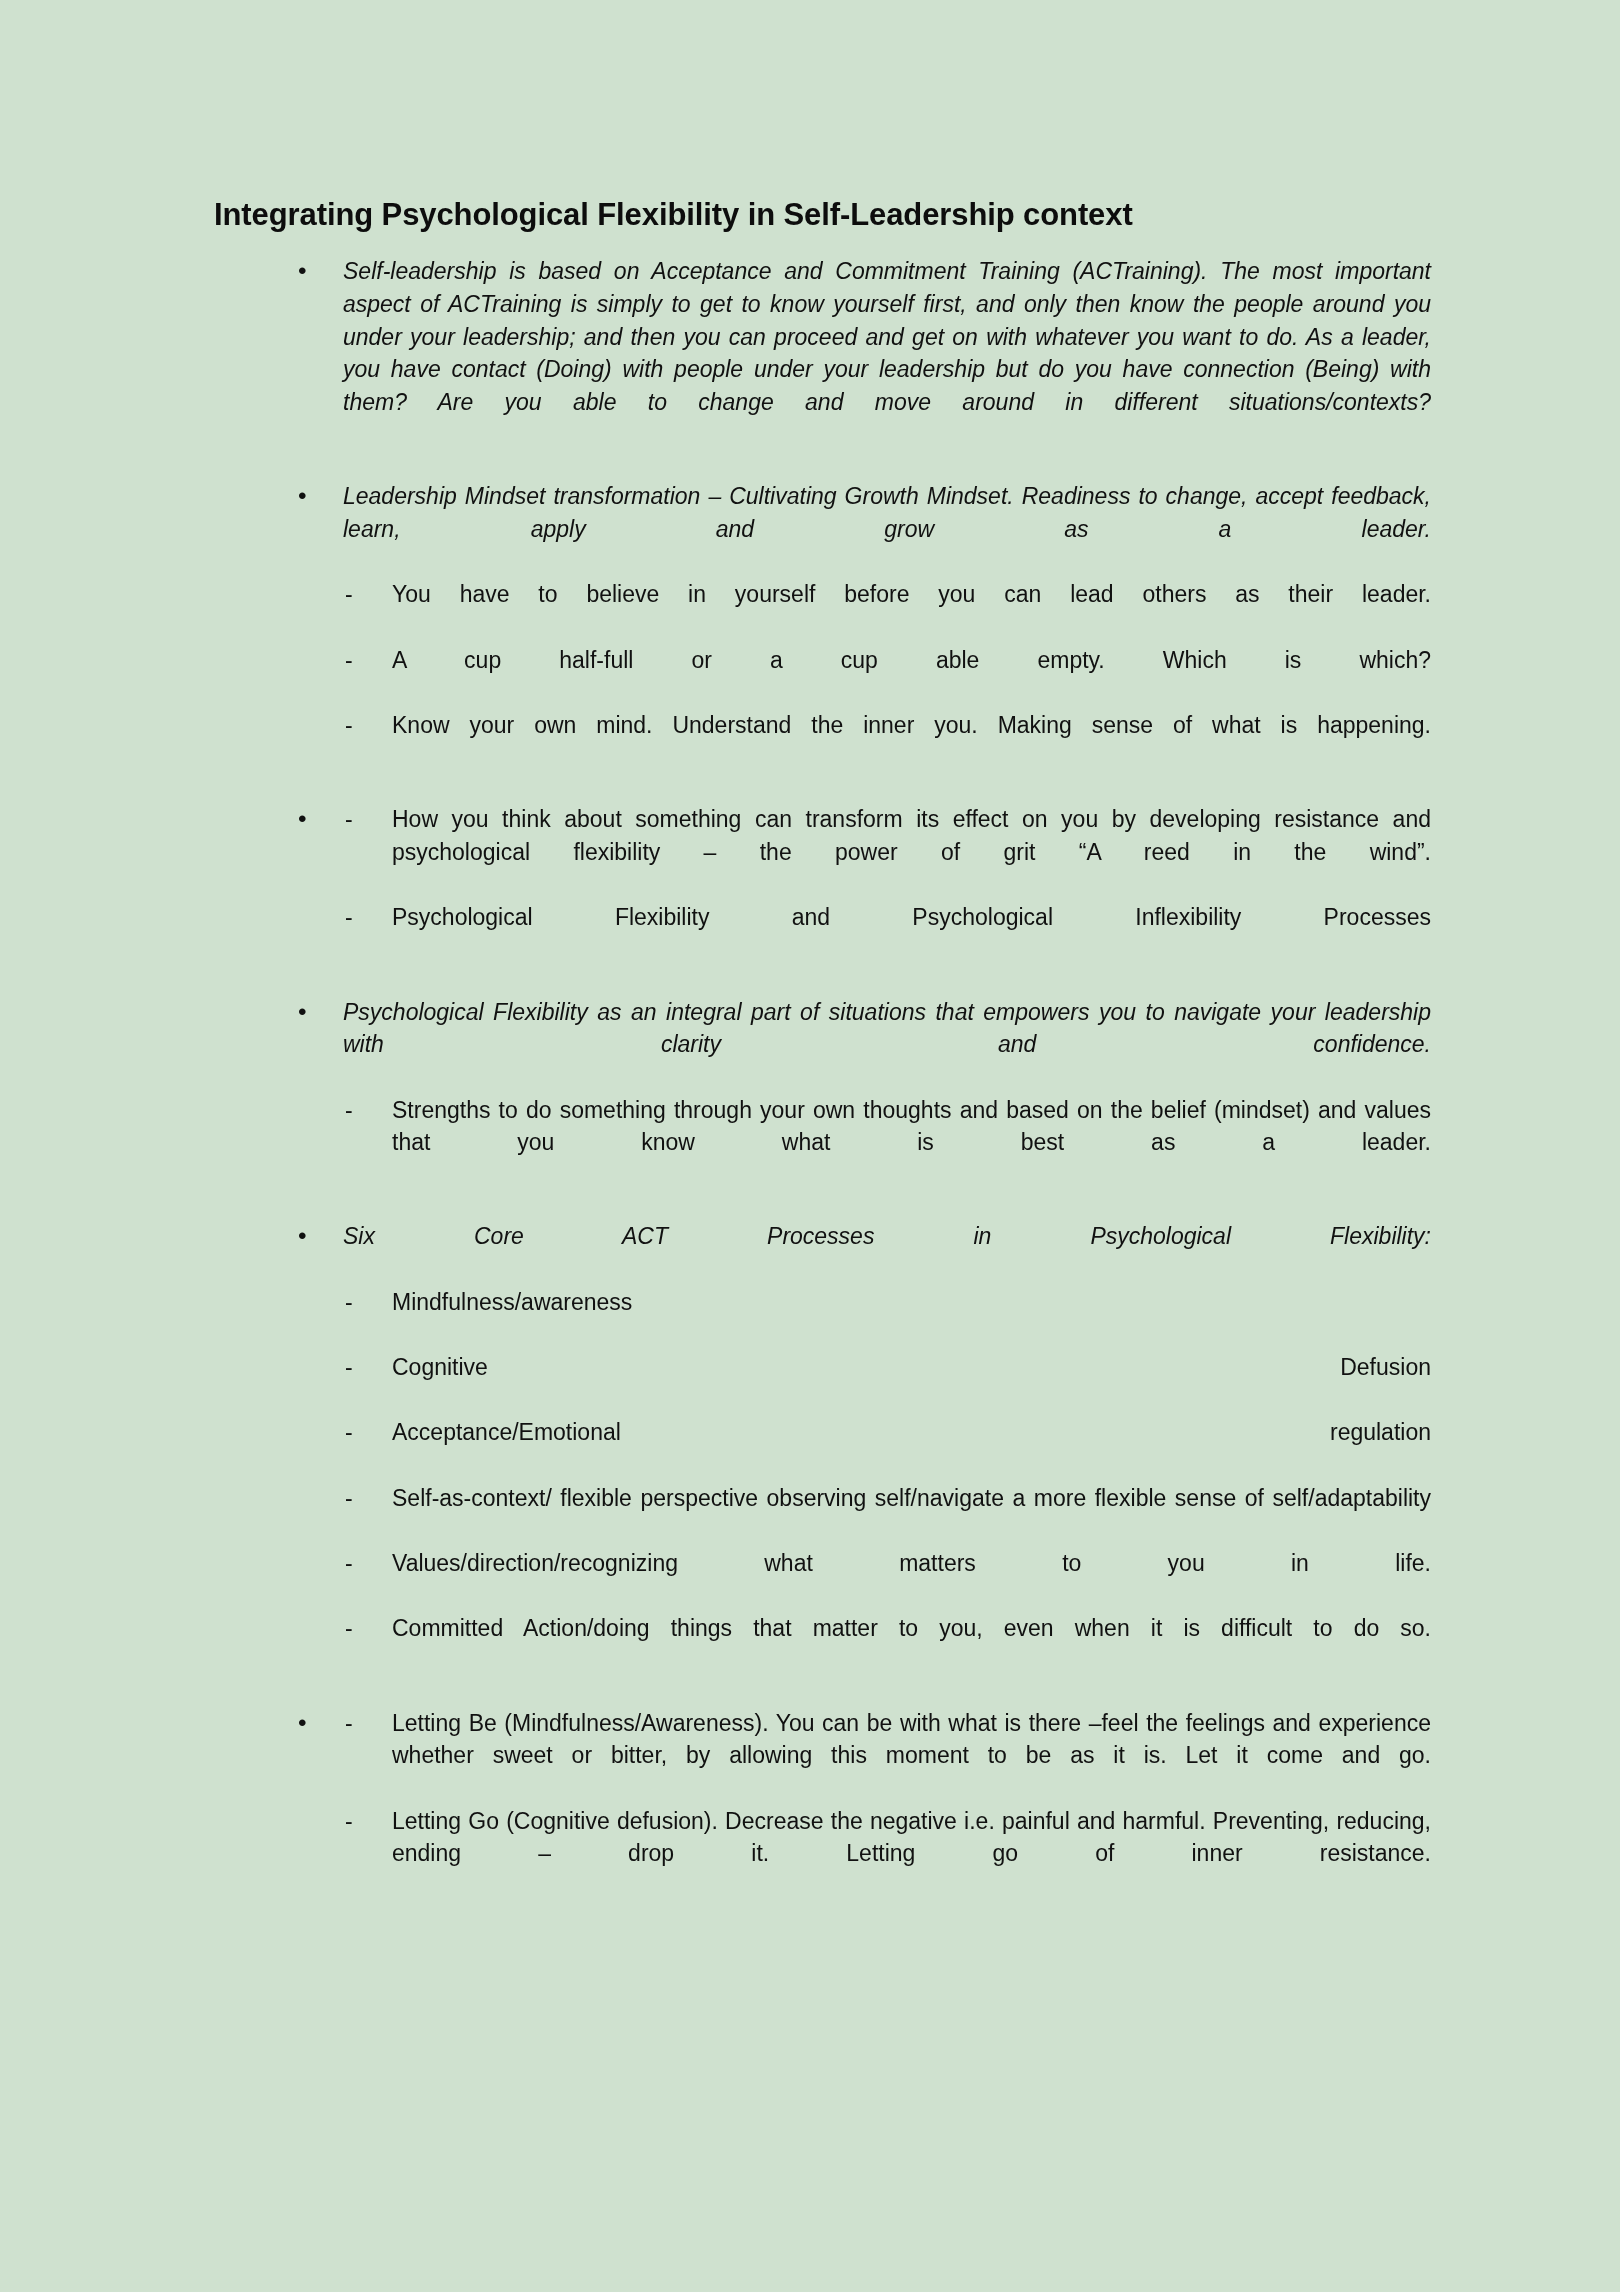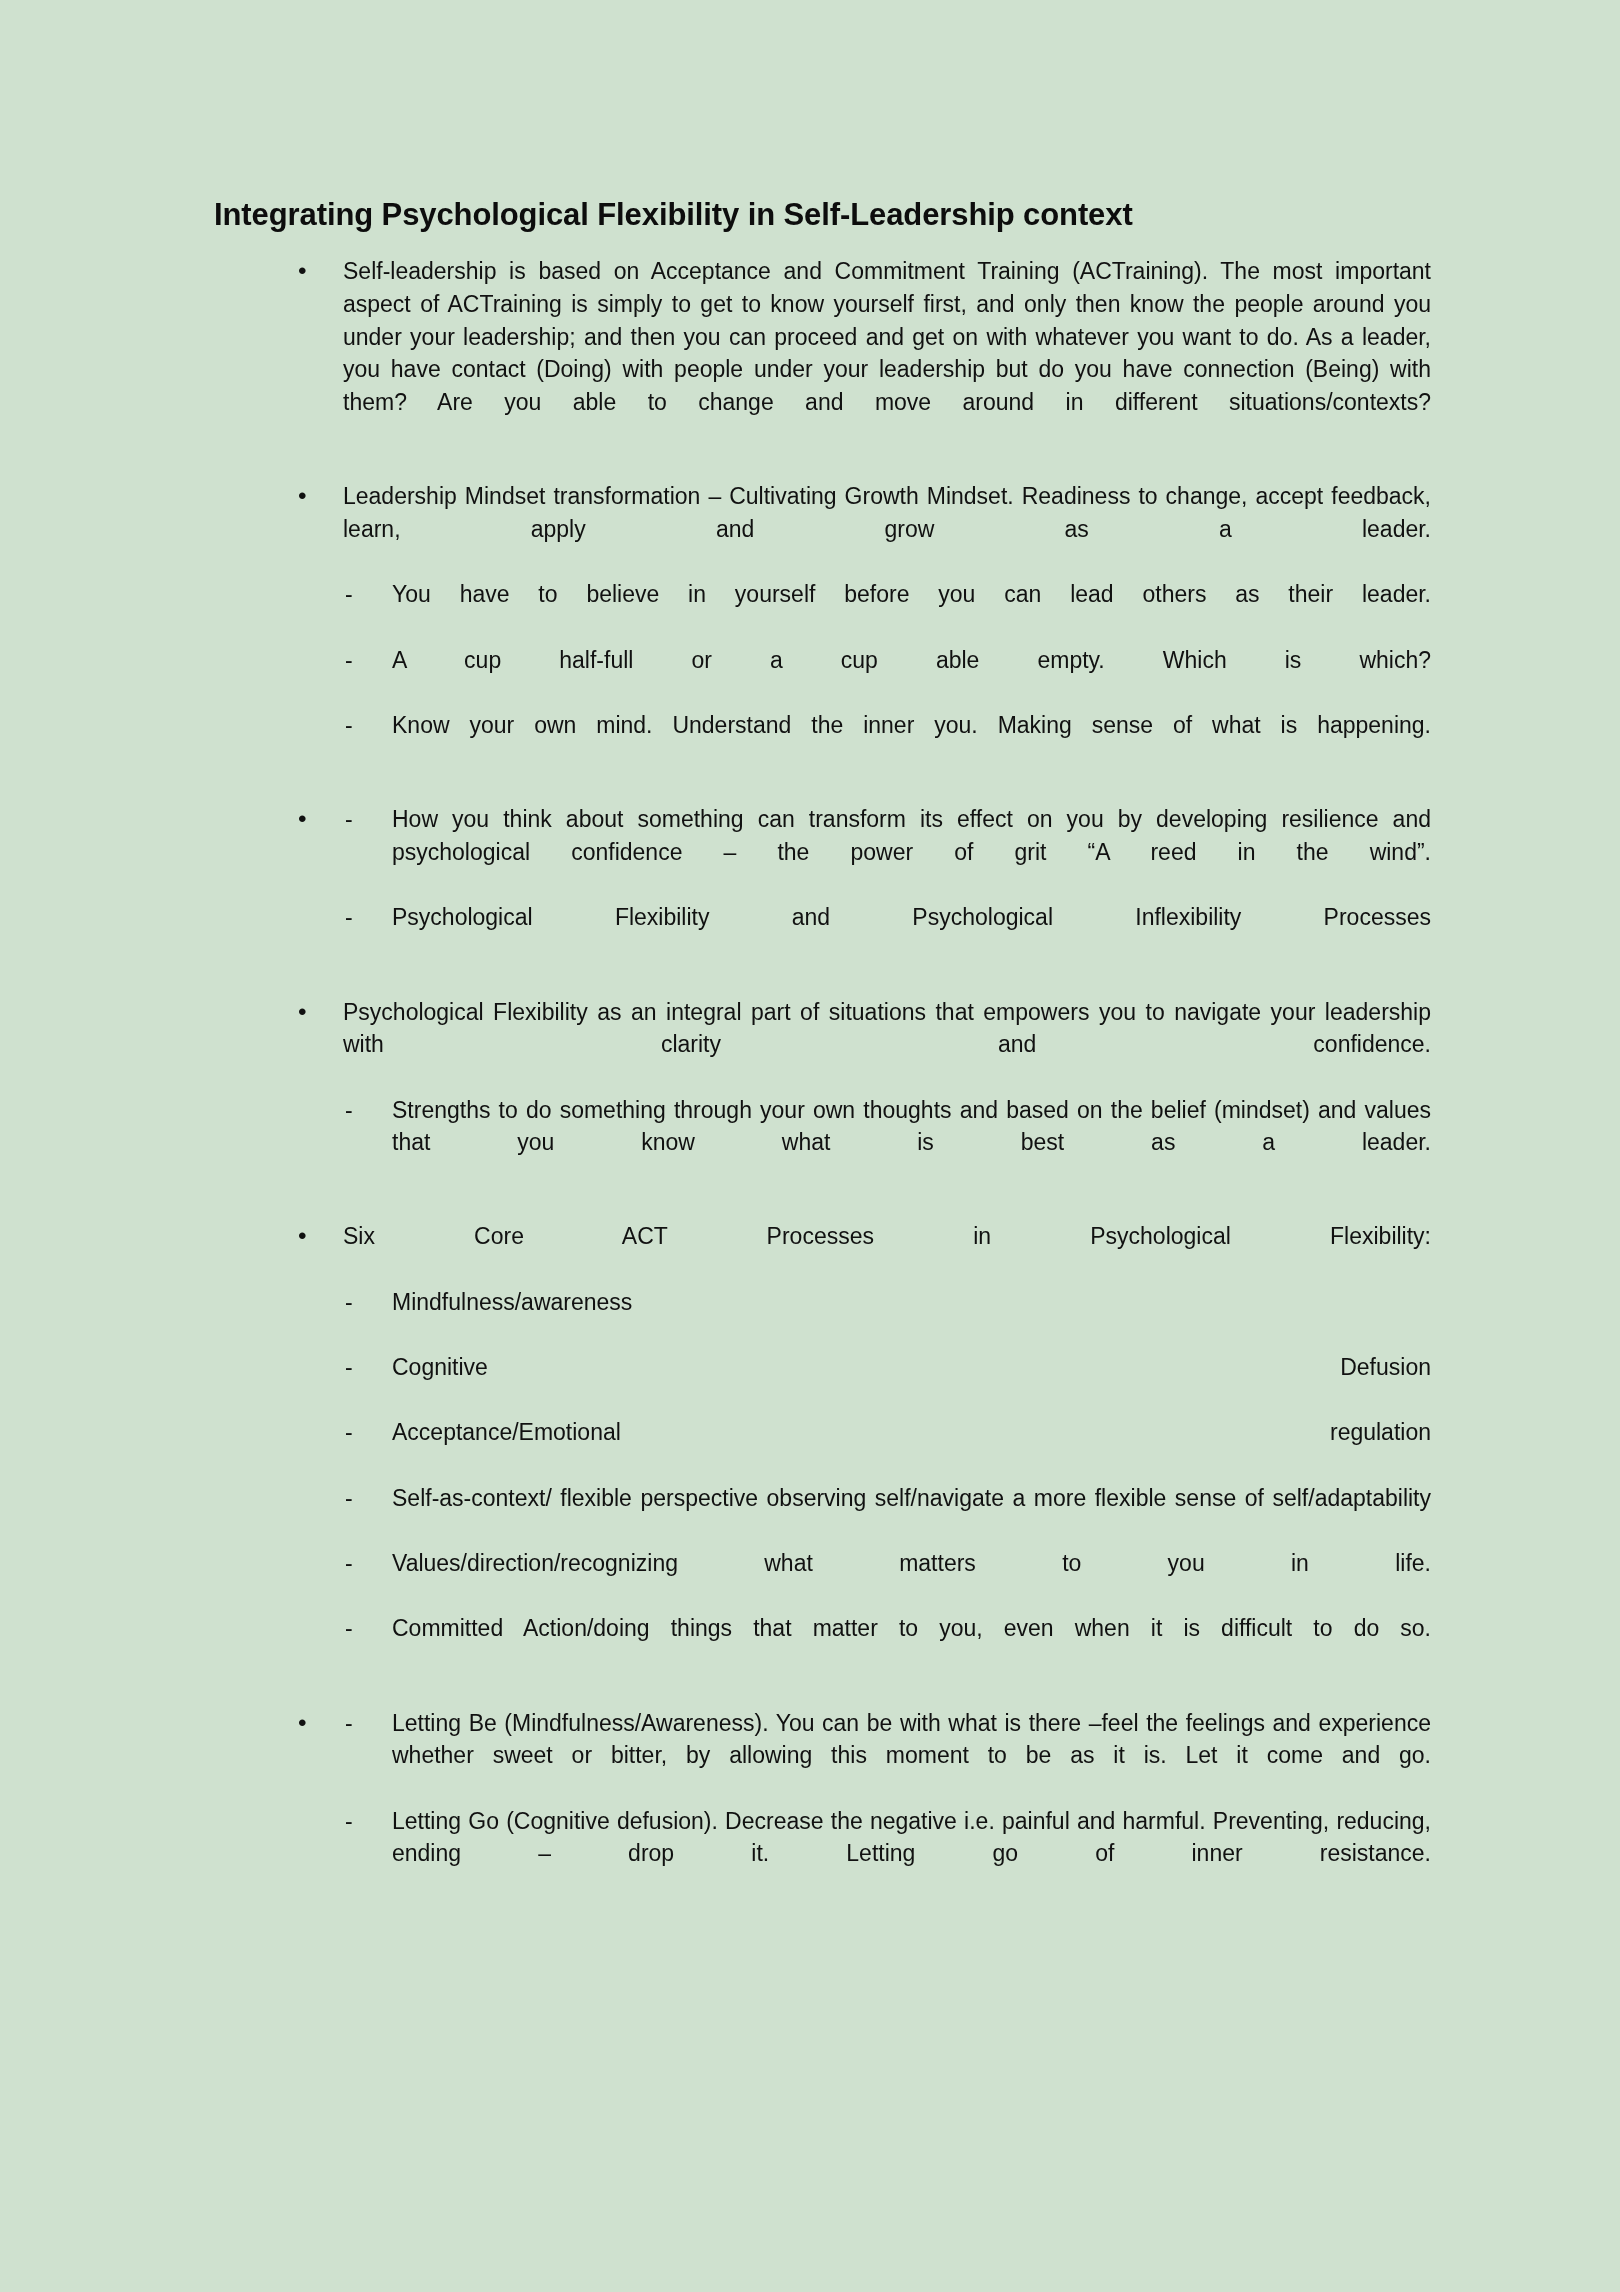--- a/index.html
+++ b/index.html
@@ -56,20 +56,21 @@
     line-height: 1.42;
   }
 
   .bullet-text {
     display: block;
     font-size: 23px;
     line-height: 1.42;
     text-align: justify;
     text-justify: inter-word;
     hyphens: none;
+    font-style: italic;
   }
 
   .sub-list {
     list-style: none;
     margin: 0;
     padding: 0;
   }
 
   .sub-item {
     position: relative;
@@ -131,21 +132,21 @@
           <span class="sub-text">Know your own mind. Understand the inner you. Making sense of what is happening.</span>
         </li>
       </ul>
     </li>
 
     <li class="bullet-item">
       <span class="bullet-marker">•</span>
       <ul class="sub-list">
         <li class="sub-item">
           <span class="sub-marker">-</span>
-          <span class="sub-text">How you think about something can transform its effect on you by developing resilience and psychological confidence – the power of grit “A reed in the wind”.</span>
+          <span class="sub-text">How you think about something can transform its effect on you by developing resistance and psychological flexibility – the power of grit “A reed in the wind”.</span>
         </li>
         <li class="sub-item">
           <span class="sub-marker">-</span>
           <span class="sub-text">Psychological Flexibility and Psychological Inflexibility Processes</span>
         </li>
       </ul>
     </li>
 
     <li class="bullet-item">
       <span class="bullet-marker">•</span>

